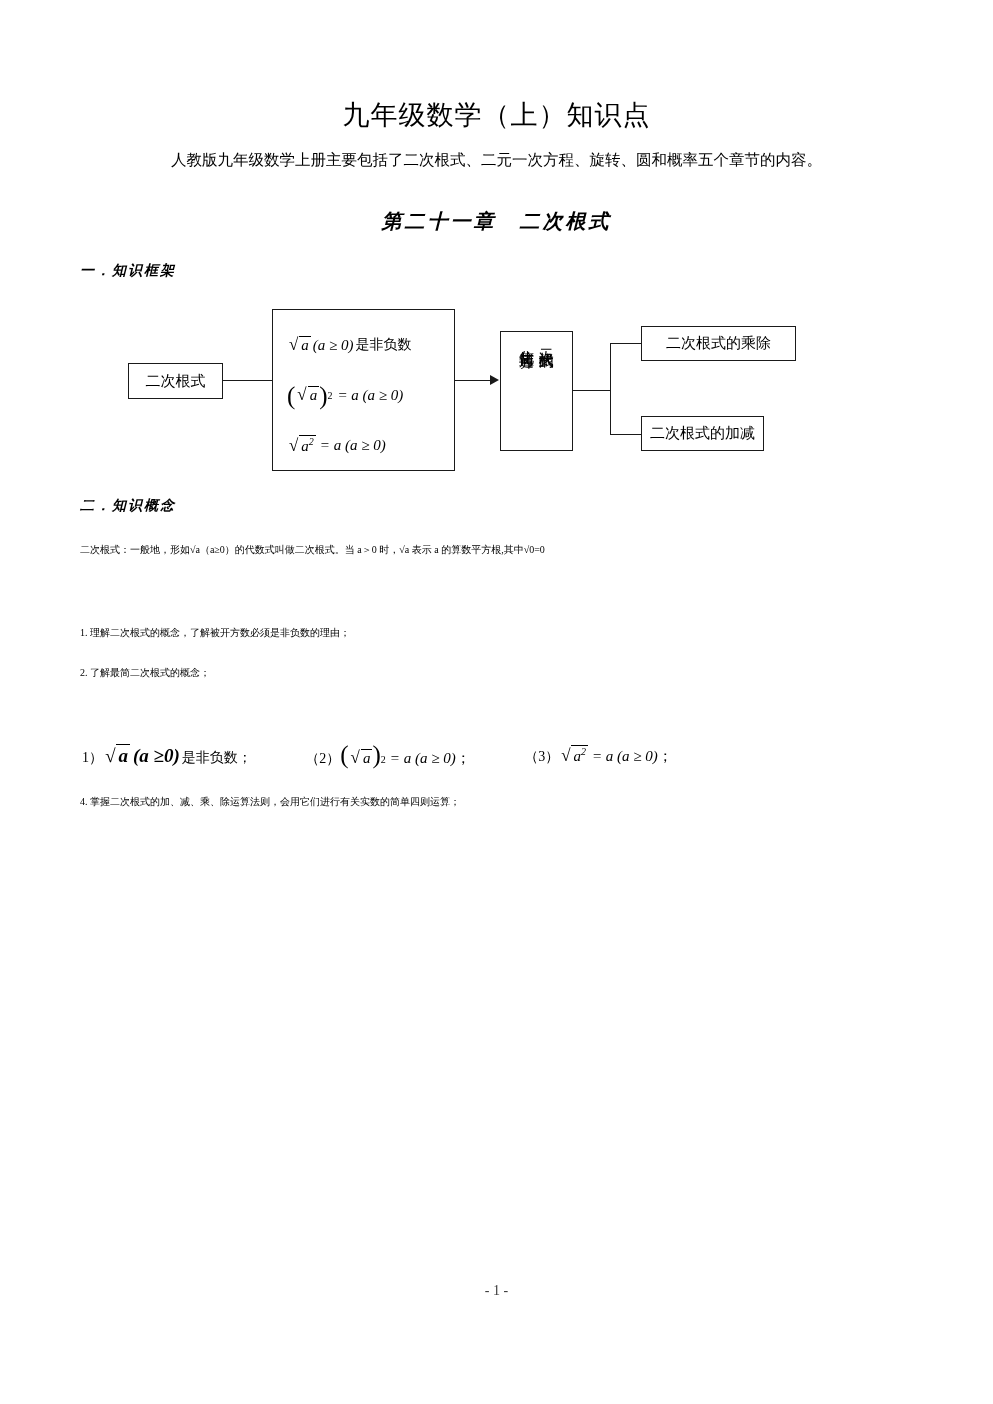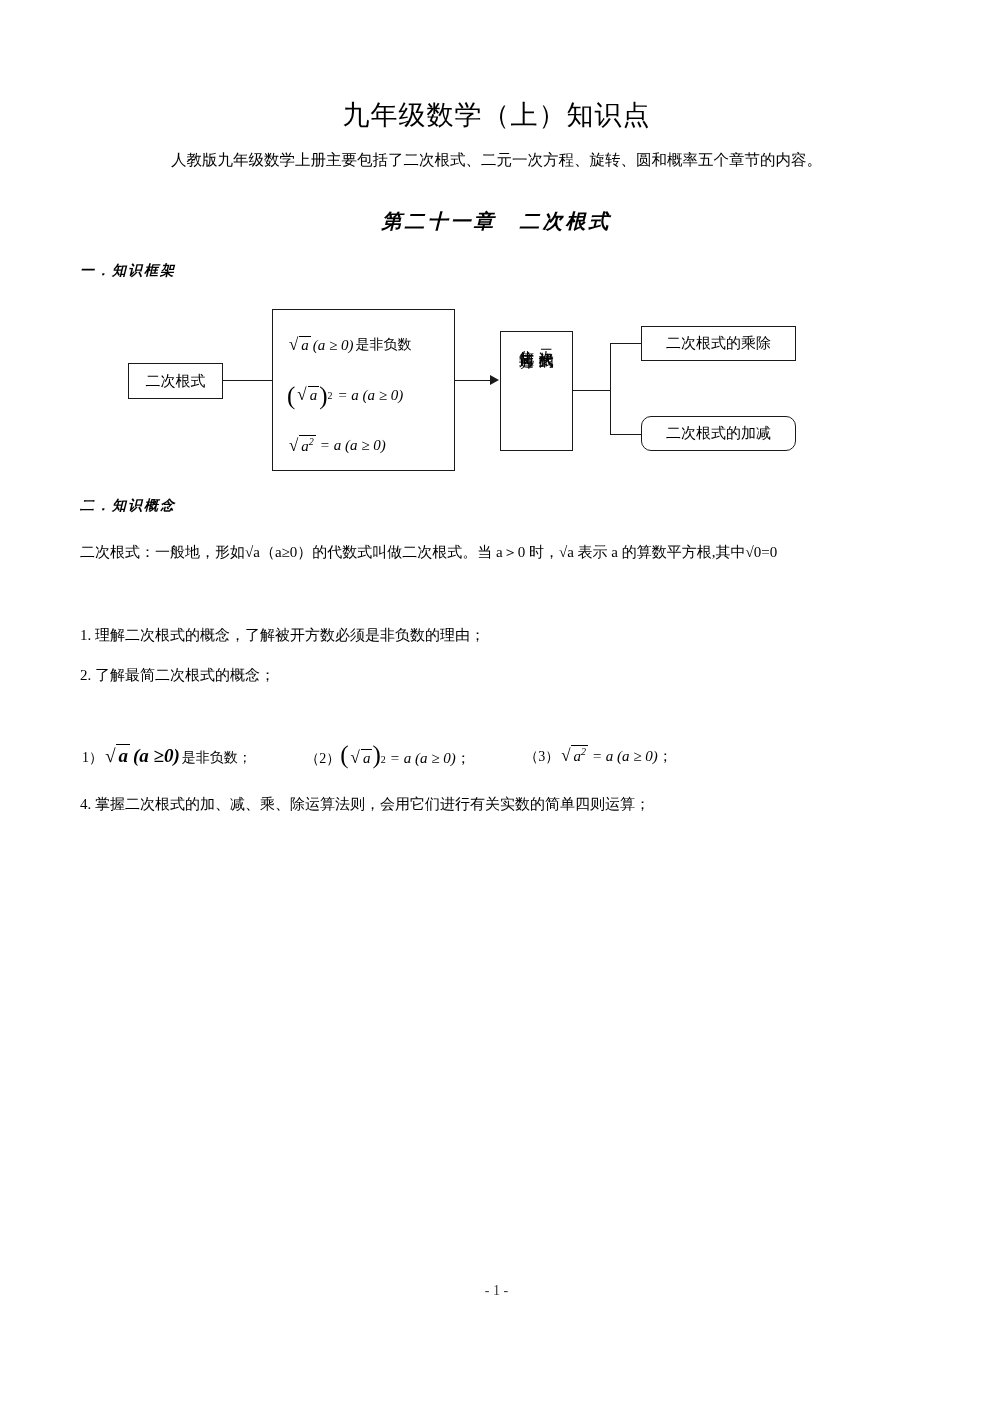--- a/index.html
+++ b/index.html
@@ -100,21 +100,21 @@
     display: flex;
     flex-direction: row-reverse;
     align-items: flex-start;
     justify-content: center;
     padding-top: 6px;
   }
   #box-mul {
     left: 641px; top: 326px; width: 155px; height: 35px;
   }
   #box-add {
-    left: 641px; top: 416px; width: 155px; height: 35px; border-radius: 10px;
+    left: 641px; top: 416px; width: 123px; height: 35px;
   }
 
   .vcol {
     writing-mode: vertical-rl;
     text-orientation: upright;
     font-family: "Liberation Sans", "DejaVu Sans", sans-serif;
     font-size: 15px;
     line-height: 1.05;
     letter-spacing: 1px;
     margin: 0 2px;
@@ -163,21 +163,21 @@
     border-bottom: 5px solid transparent;
     border-left: 9px solid #1a1a1a;
   }
 
   
   .para {
     position: absolute;
     left: 80px;
     width: 840px;
     font-family: "Liberation Serif", "DejaVu Serif", serif;
-    font-size: 15px;
+    font-size: 10px;
     line-height: 1.0;
     white-space: nowrap;
   }
   #p-def   { top: 545px; }
   #p-req   { top: 585px; }
   #li-1    { top: 628px; }
   #li-2    { top: 668px; }
   #li-3    { top: 709px; }
   #li-4    { top: 797px; }
   #li-5    { top: 837px; }

